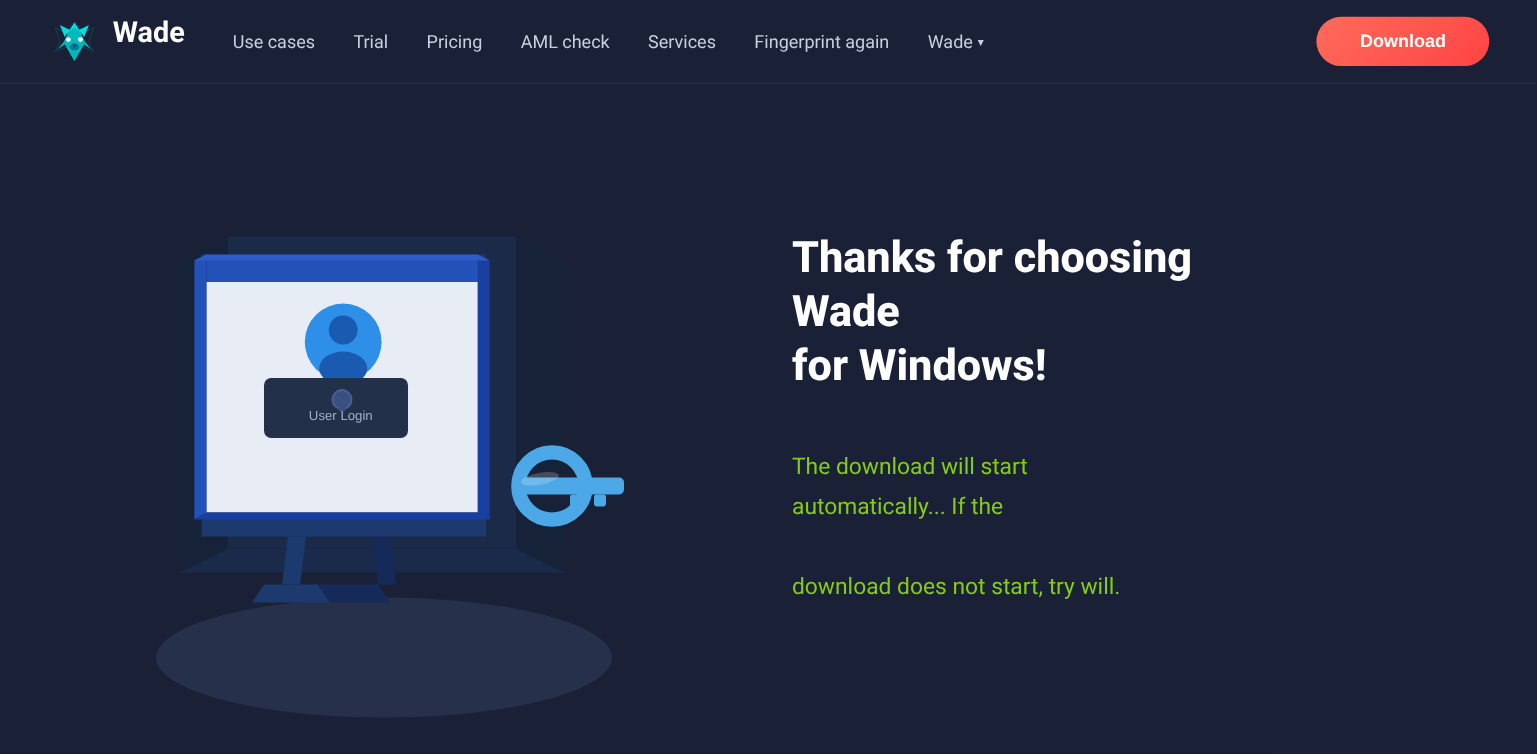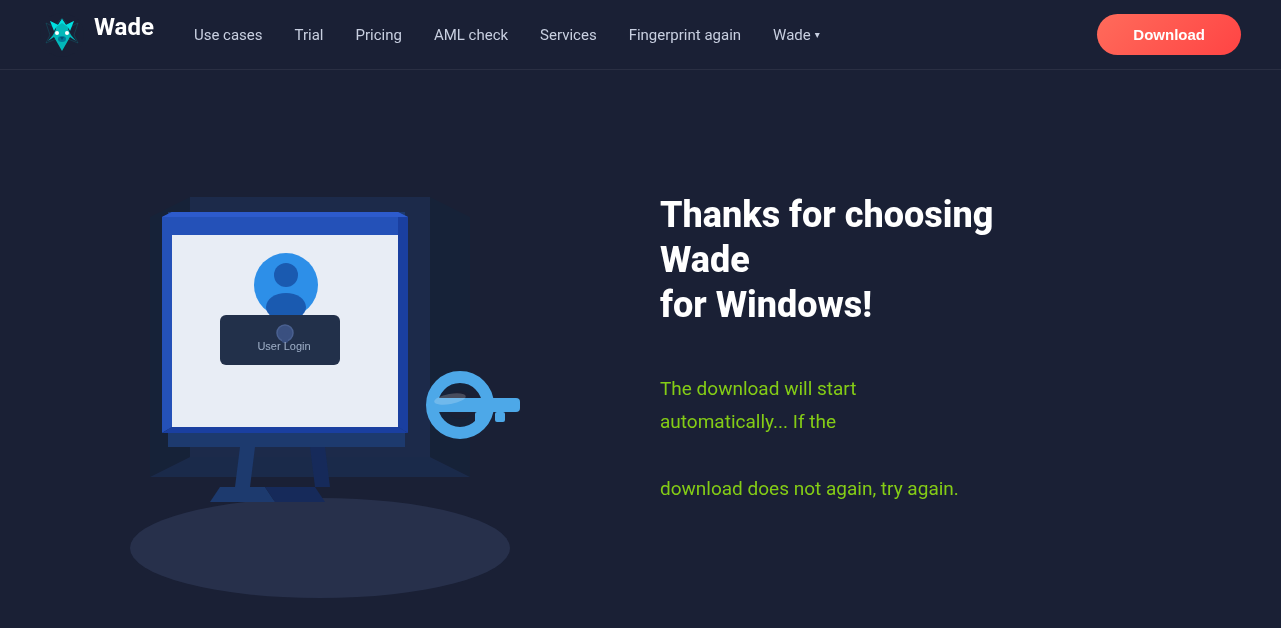--- a/index.html
+++ b/index.html
@@ -246,16 +246,16 @@
     </div>
   </div>
 
   <div class="text-area">
     <h1 class="main-heading">
       <span>Thanks for choosing Wade</span><br>
       <span>for Windows!</span>
     </h1>
     <p class="sub-text">
       <span>The download will start automatically... If the</span><br><br>
-      <span>download does not again, try again.</span>
+      <span>download does not start, try will.</span>
     </p>
   </div>
 </div>
 
 </body></html>

